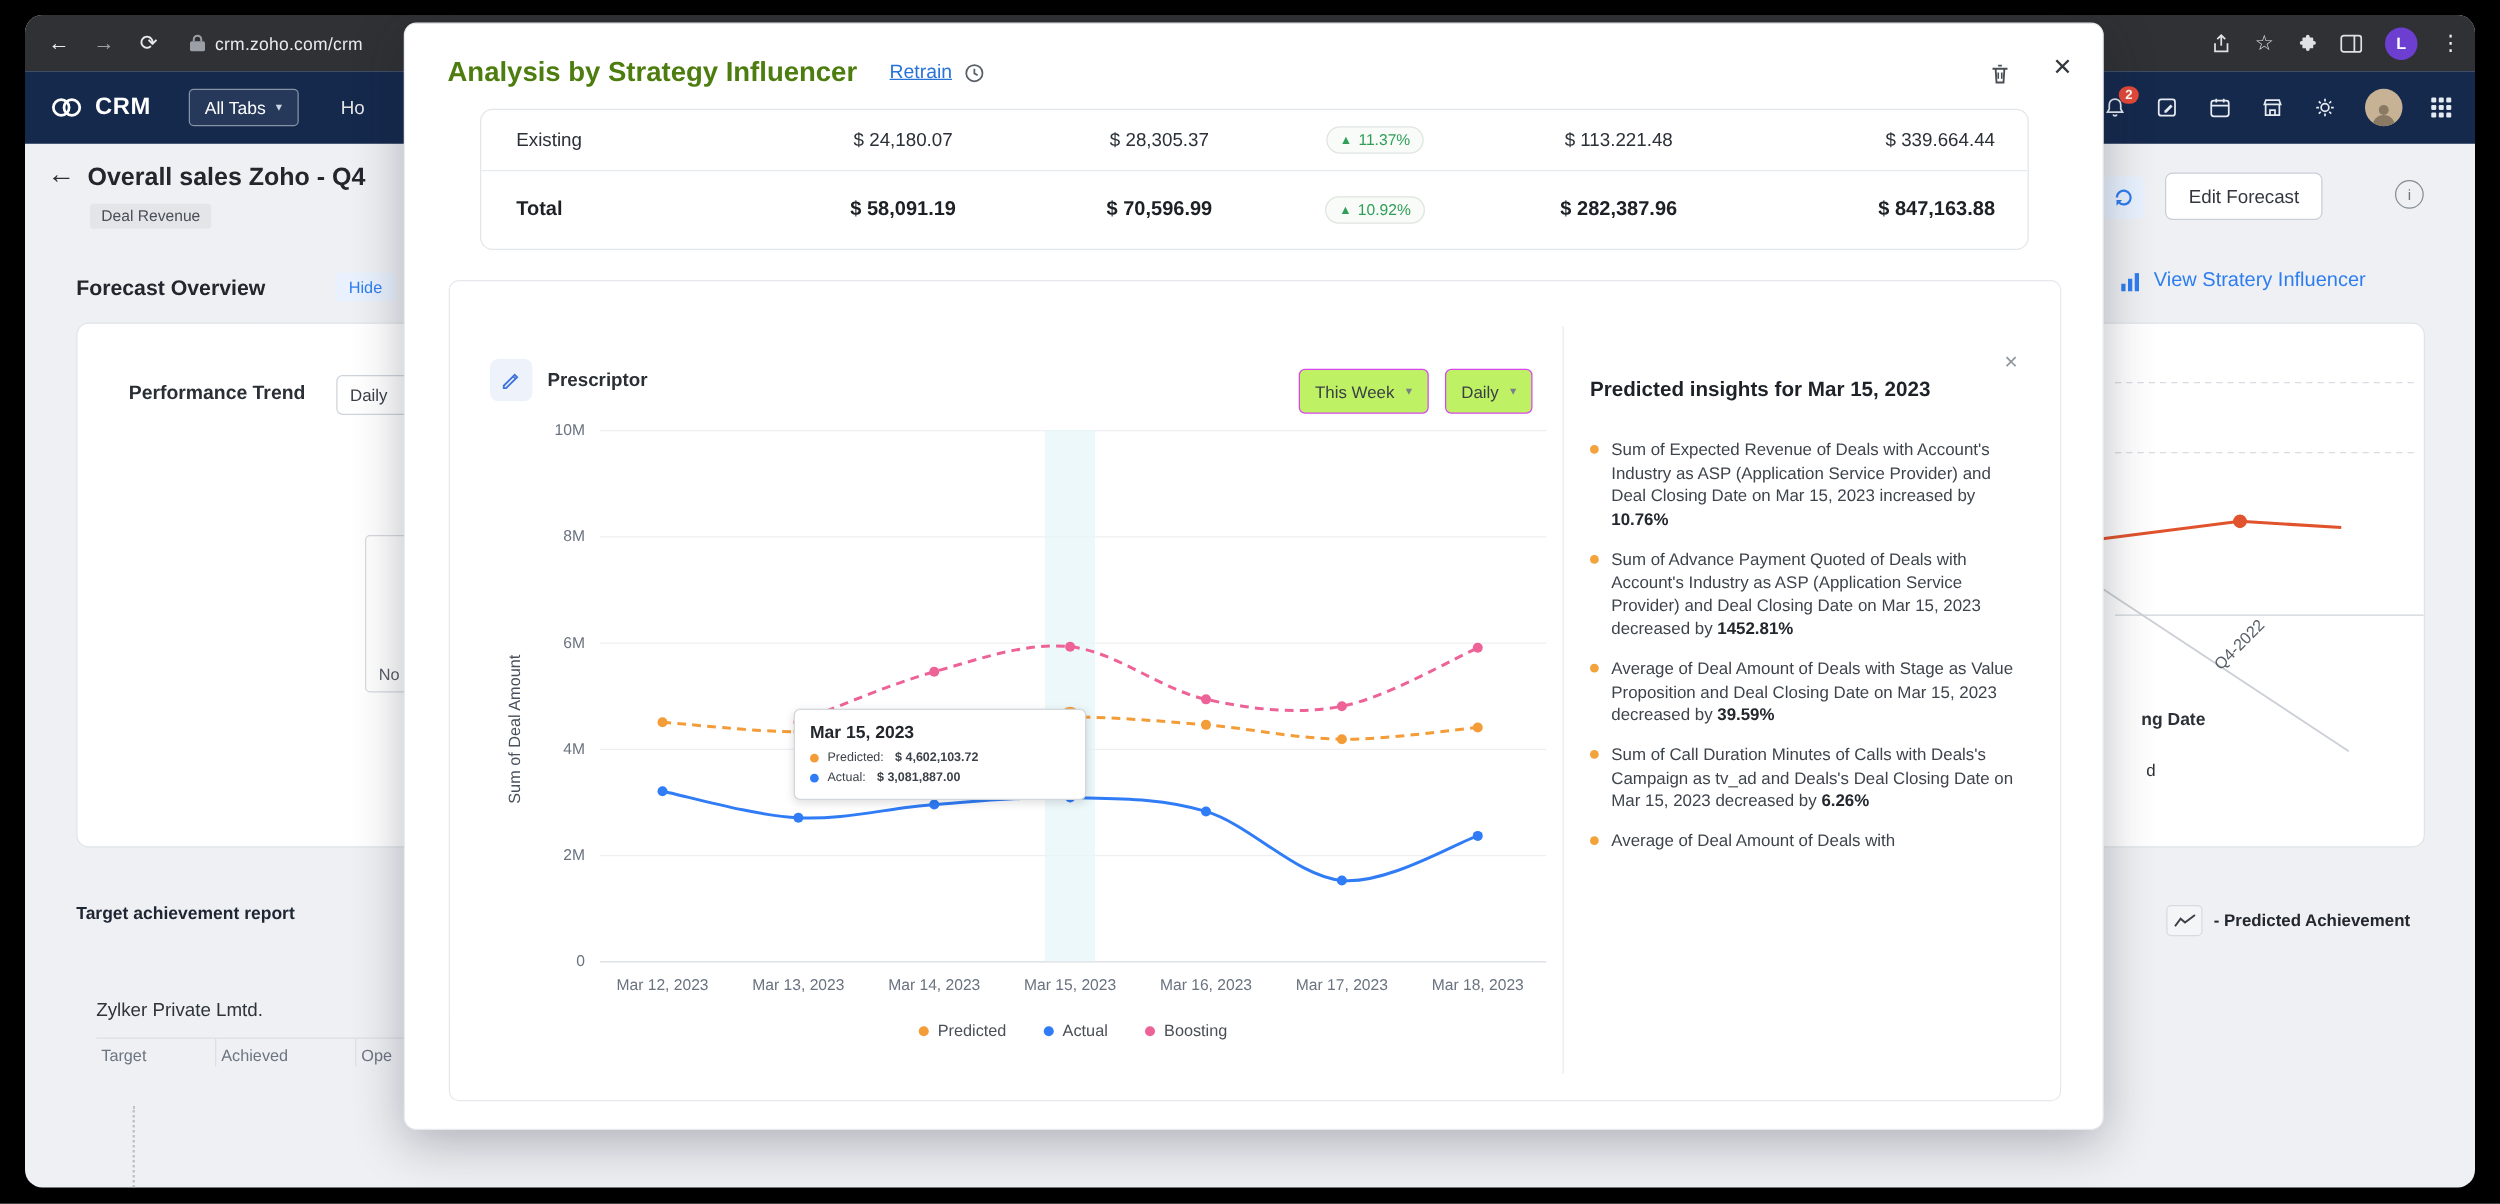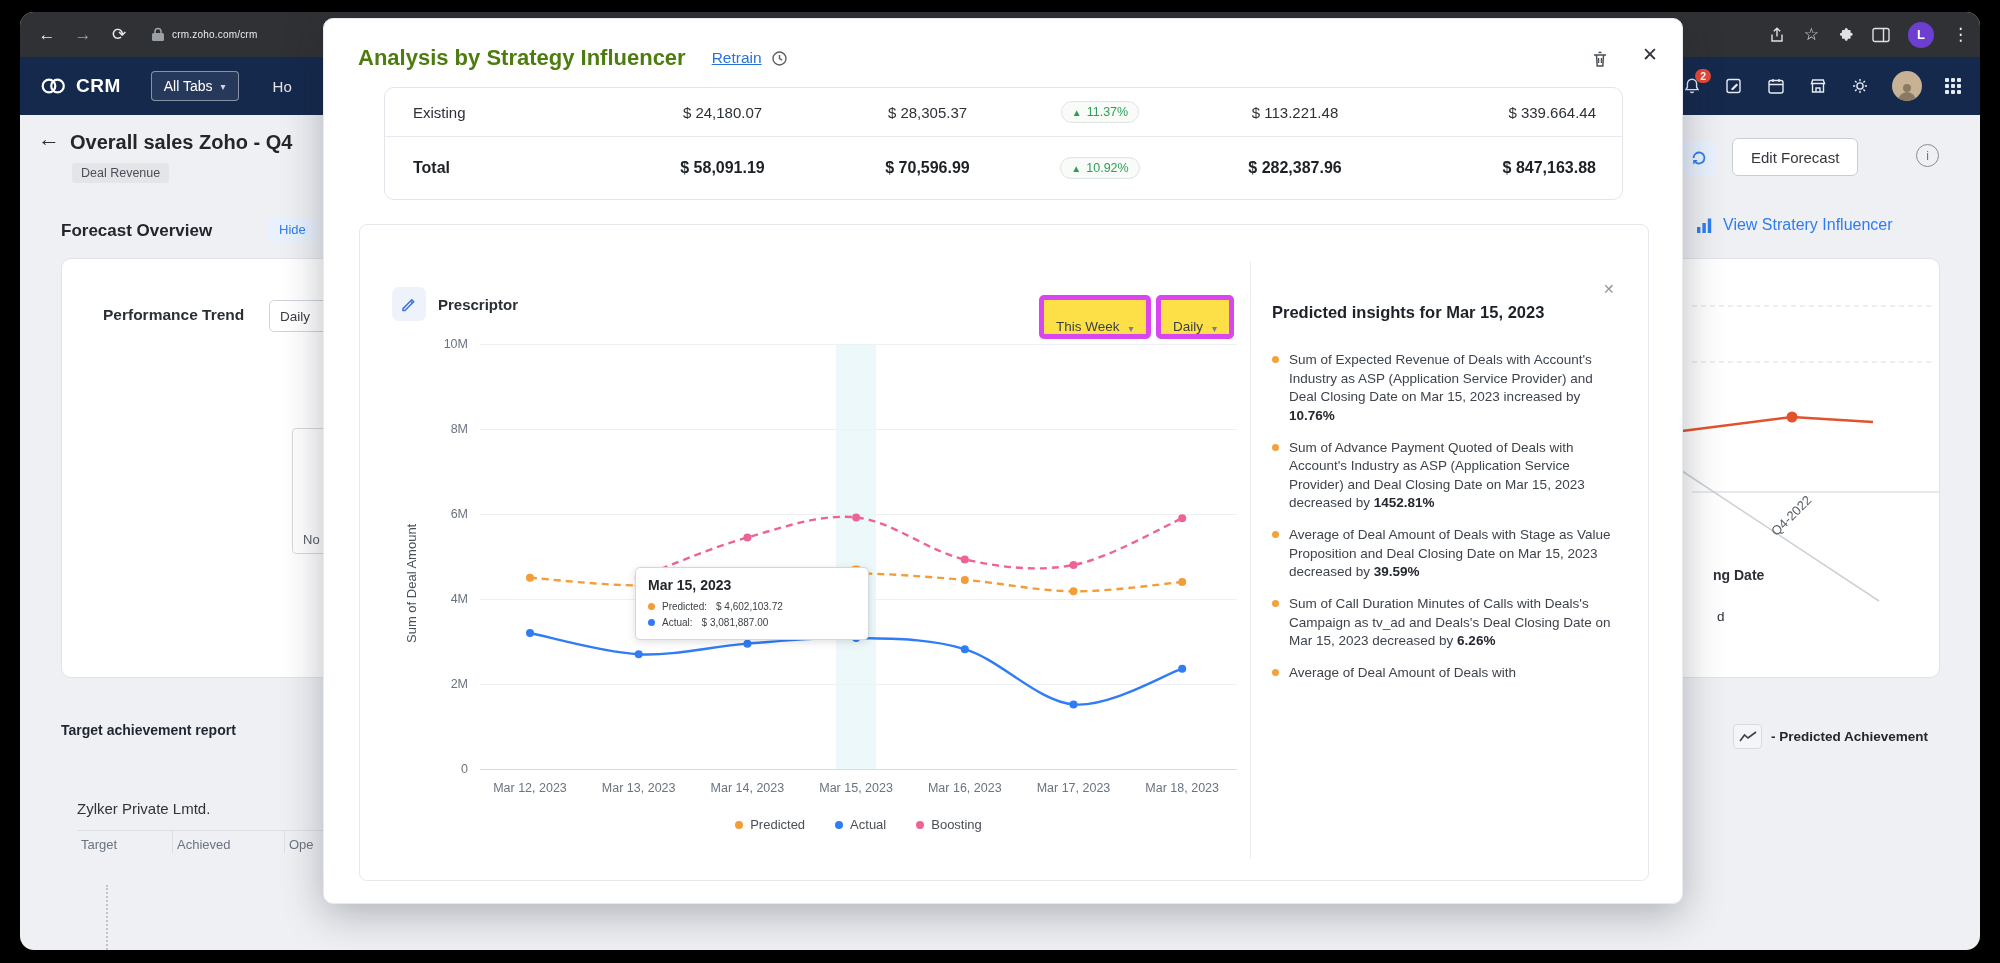--- a/index.html
+++ b/index.html
@@ -7,21 +7,21 @@
        font-family:"Liberation Sans","DejaVu Sans",sans-serif;}
   #screen{position:absolute;left:20px;top:12px;width:1960px;height:938px;border-radius:14px;
           overflow:hidden;background:#eef0f3;}
 
   
   #browserbar{position:absolute;left:0;top:0;right:0;height:45px;background:#303134;
               display:flex;align-items:center;padding:0 16px;gap:14px;z-index:5;}
   .bicon{color:#e8eaed;font-size:17px;width:22px;text-align:center;cursor:default;line-height:45px;}
   .bicon.dim{color:#9aa0a6;}
   #urlwrap{display:flex;align-items:center;gap:8px;margin-left:8px;}
-  #urltext{color:#e8eaed;font-size:10px;letter-spacing:.2px;}
+  #urltext{color:#e8eaed;font-size:14px;letter-spacing:.2px;}
   #brright{margin-left:auto;display:flex;align-items:center;gap:18px;}
   #bravatar{width:26px;height:26px;border-radius:50%;background:#6d3fd1;color:#fff;font-size:13px;
             font-weight:bold;display:flex;align-items:center;justify-content:center;}
   .star{color:#dfe1e5;font-size:17px;}
 
   
   #crmnav{position:absolute;left:0;top:45px;right:0;height:58px;background:#15294d;display:flex;
           align-items:center;padding:0 18px;color:#fff;z-index:5;}
   #brand{font-size:19px;font-weight:bold;letter-spacing:.5px;margin-left:8px;}
   #alltabs{margin-left:30px;border:1px solid rgba(255,255,255,.45);background:rgba(255,255,255,.08);
@@ -100,43 +100,43 @@
   .sc-pillwrap{display:flex;justify-content:center;}
   .delta-pill{display:inline-flex;align-items:center;gap:5px;border:1px solid #dfe5df;background:#f8fbf8;
               border-radius:12px;padding:3px 10px;font-size:12.5px;color:#2f9e57;font-weight:normal;}
   .up-arr{font-size:10px;color:#2f9e57;}
 
   #presc-box{left:35px;top:205px;width:1288px;height:655px;border:1px solid #e5e8ec;border-radius:8px;}
   #presc-head{left:32px;top:62px;display:flex;align-items:center;gap:12px;}
   #presc-icon{width:34px;height:34px;background:#edf2fb;border-radius:7px;display:flex;align-items:center;
               justify-content:center;}
   #presc-title{font-size:15px;font-weight:600;color:#2a2f36;}
-  .fbtn{position:absolute;top:70px;height:34px;border:5px solid #d946ef;border-radius:5px;background:#fde047;
-        display:flex;align-items:flex-end;gap:9px;padding:0 12px;font-size:13.5px;color:#3a3f45;}
+  .fbtn{position:absolute;top:70px;height:34px;border:1px solid #d946ef;border-radius:5px;background:#bef264;
+        display:flex;align-items:center;gap:9px;padding:0 12px;font-size:13.5px;color:#3a3f45;}
   #fweek{left:679px;}
   #fdaily{left:796px;}
   .caret{font-size:10px;color:#7a8089;}
 
   #ylab{position:absolute;left:44px;top:418px;transform:rotate(-90deg);transform-origin:0 0;
         font-size:13px;color:#49525c;white-space:nowrap;}
   #plot{position:absolute;left:120px;top:119px;width:757px;height:425px;}
   .gl{position:absolute;left:0;width:757px;height:1px;background:#edeff2;}
   .gl0{background:#d8dce1;}
   .ytick{position:absolute;right:calc(100% + 12px);transform:translateY(-50%);font-size:12.5px;color:#6a7380;}
   .xtick{position:absolute;top:calc(100% + 12px);transform:translateX(-50%);font-size:12.5px;color:#6a7380;
          white-space:nowrap;}
   .band{position:absolute;top:0;width:40px;height:425px;background:#e7f5f8;opacity:.75;}
   .plotsvg{position:absolute;left:0;top:0;}
 
   #tooltip{left:275px;top:342px;width:208px;background:#fff;border:1px solid #d3d7dc;border-radius:5px;
            box-shadow:0 2px 8px rgba(0,0,0,.13);padding:9px 12px;z-index:6;}
   #tt-date{font-size:14px;font-weight:bold;color:#23262b;margin-bottom:6px;}
   .trow2{display:flex;align-items:center;gap:7px;font-size:10px;color:#3c4249;line-height:1.55;}
   .tdot{width:7px;height:7px;border-radius:50%;flex-shrink:0;}
-  .tval{margin-left:2px;}
+  .tval{margin-left:2px;font-weight:bold;}
 
   #legend{left:120px;top:592px;width:757px;display:flex;justify-content:center;gap:30px;}
   .litem{display:flex;align-items:center;gap:7px;font-size:13px;color:#4a4f56;}
   .ldot{width:8px;height:8px;border-radius:50%;}
 
   #pdivider{left:890px;top:36px;width:1px;height:598px;background:#e8ebef;}
   #ins-close{left:1243px;top:56px;font-size:14px;color:#8f959c;}
   #ins-title{left:912px;top:78px;width:332px;font-size:16.5px;font-weight:bold;color:#1d2228;}
   #ins-list{left:912px;top:126px;width:344px;display:flex;flex-direction:column;gap:13px;}
   .insight{display:flex;gap:10px;}

